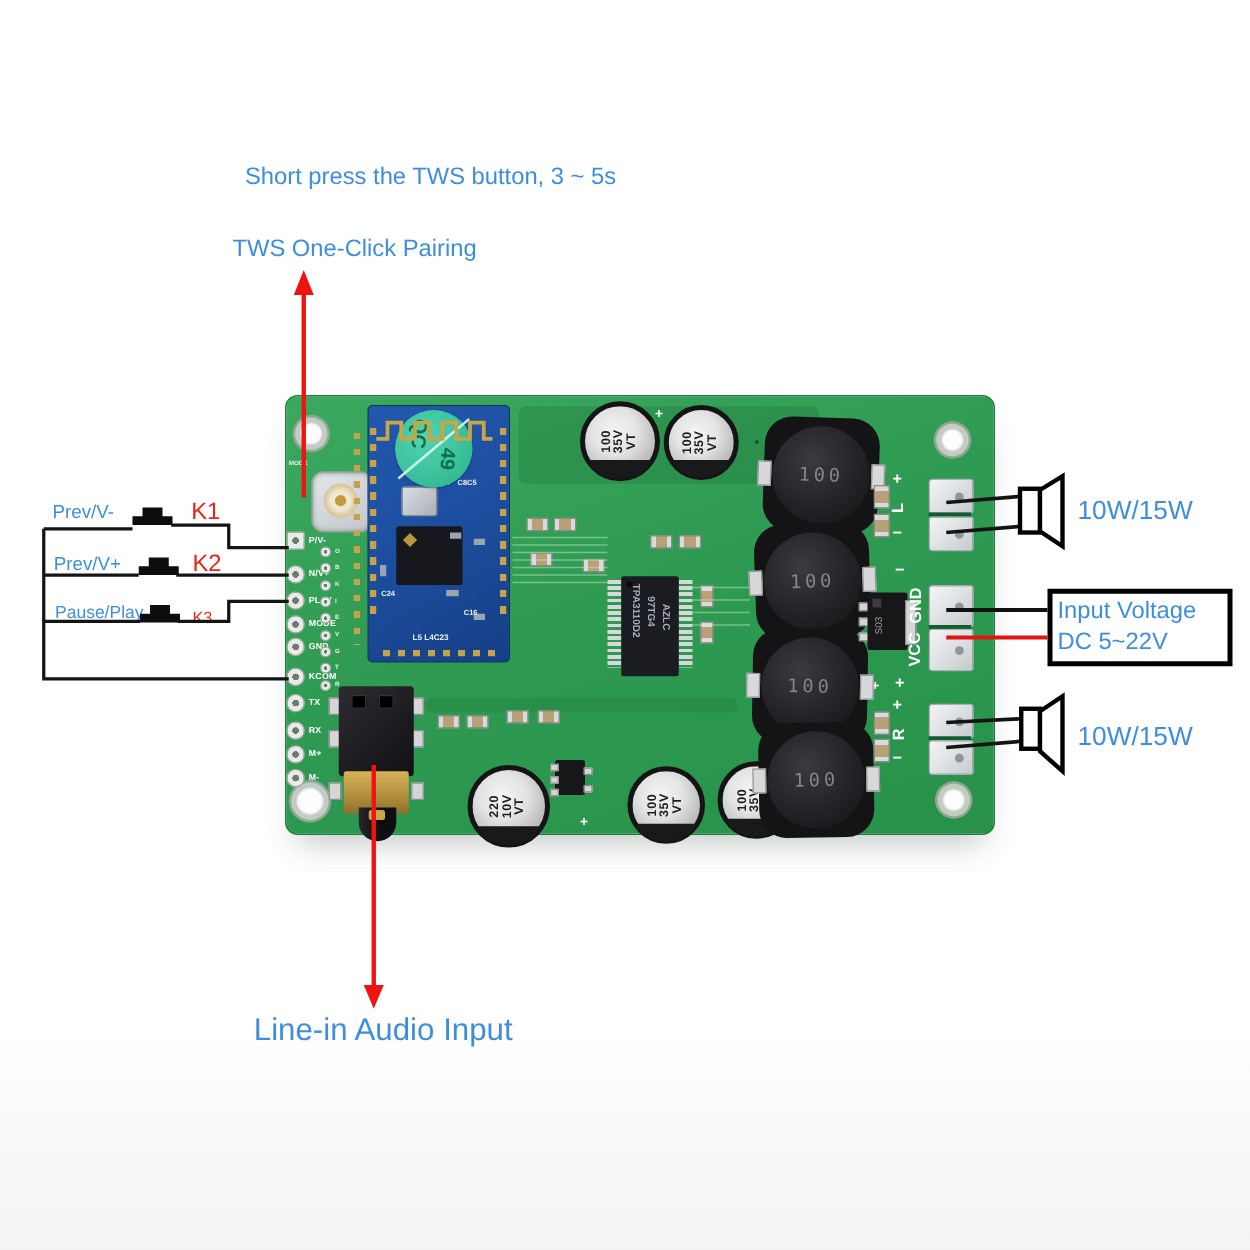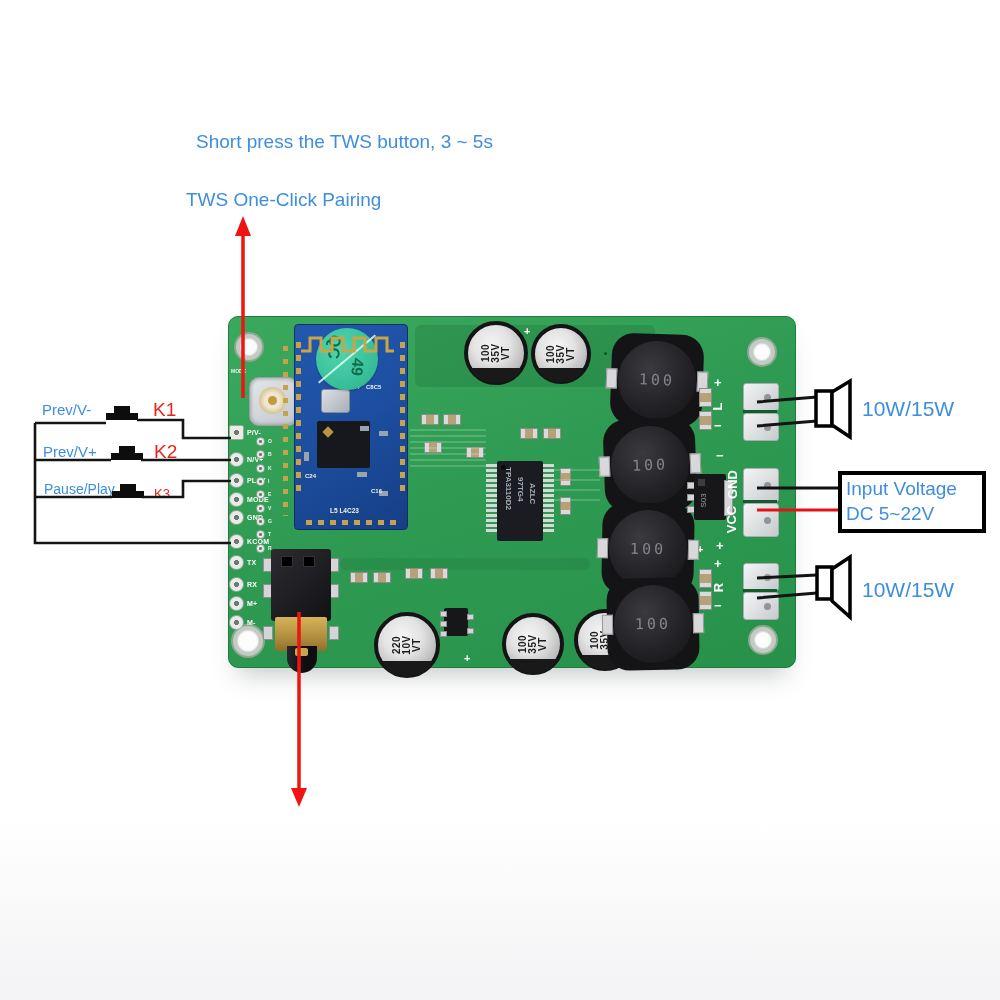--- a/index.html
+++ b/index.html
@@ -362,20 +362,21 @@
   <div class="sw-base" style="left:120px;top:484px;width:16px;height:8px;"></div>
 
   <div class="t blue" style="left:862px;top:397px;font-size:21px;">10W/15W</div>
   <div class="t blue" style="left:862px;top:578px;font-size:21px;">10W/15W</div>
 
   <div class="abs" style="left:838px;top:471px;width:132px;height:52px;border:4px solid #000;background:#fff;padding:1px 4px;box-sizing:content-box;">
     <div class="blue" style="font-size:19px;line-height:25px;">Input Voltage</div>
     <div class="blue" style="font-size:19px;line-height:25px;">DC 5~22V</div>
   </div>
 
+  <div class="t blue" style="left:203px;top:810px;font-size:25px;">Line-in Audio Input</div>
 
   <svg class="abs" style="left:0;top:0;z-index:3;pointer-events:none;" width="1000" height="1000">
     <path d="M301,351 h9 v-13 h11 v13 h11 v-13 h11 v13 h11 v-13 h11 v13 h11 v-13 h11 v13 h7" fill="none" stroke="#c9a544" stroke-width="3"></path>
     <g stroke="rgba(205,240,210,.45)" stroke-width="1.2">
       <path d="M410,430 H486 M410,436 H486 M410,442 H486 M410,448 H486 M410,454 H486 M410,460 H486 M410,466 H486"></path>
       <path d="M554,470 H600 M554,480 H600 M554,490 H600 M554,500 H600"></path>
     </g>
   </svg>
 
   <svg class="abs" style="left:0;top:0;z-index:6;pointer-events:none;" width="1000" height="1000">

